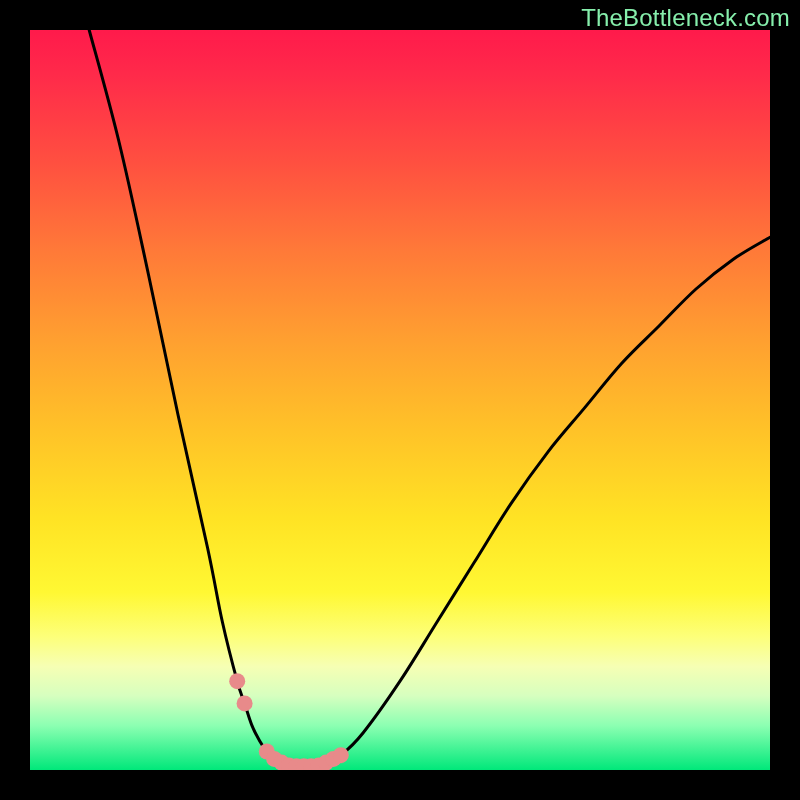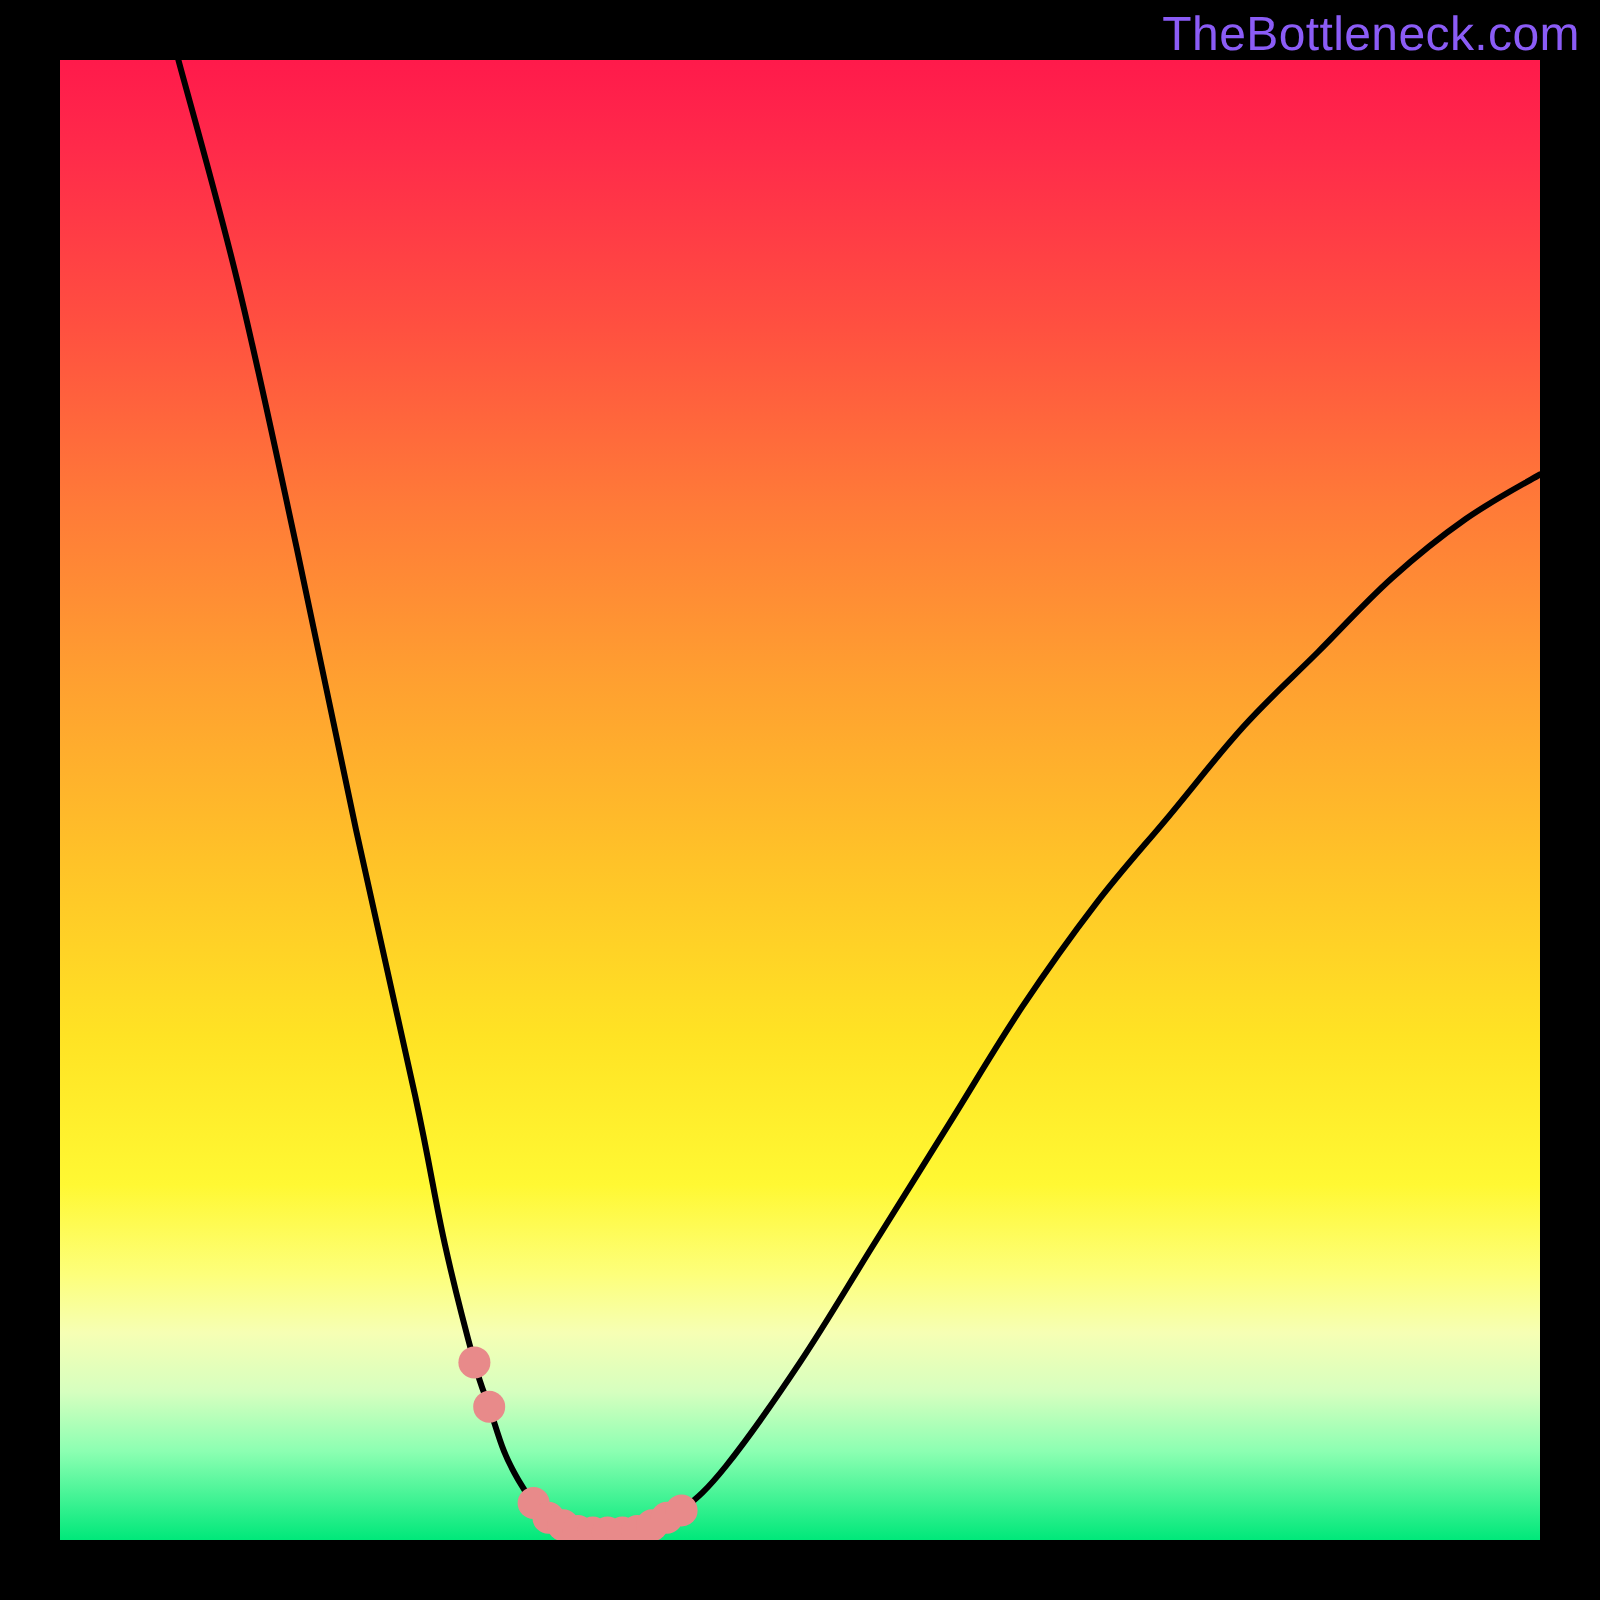--- a/index.html
+++ b/index.html
@@ -37,21 +37,21 @@
       #f6ffb4 86%,
       #d6ffbf 90%,
       #8cffb2 94%,
       #00e87a 100%
     );
   }
   .watermark {
     position: absolute;
     top: 4px;
     right: 10px;
-    color: #8b5cf6;
+    color: #86efac;
     font-size: 24px;
     letter-spacing: 0.2px;
     font-weight: 400;
     z-index: 5;
   }
   svg.curves {
     position: absolute;
     left: 0;
     top: 0;
     width: 740px;

